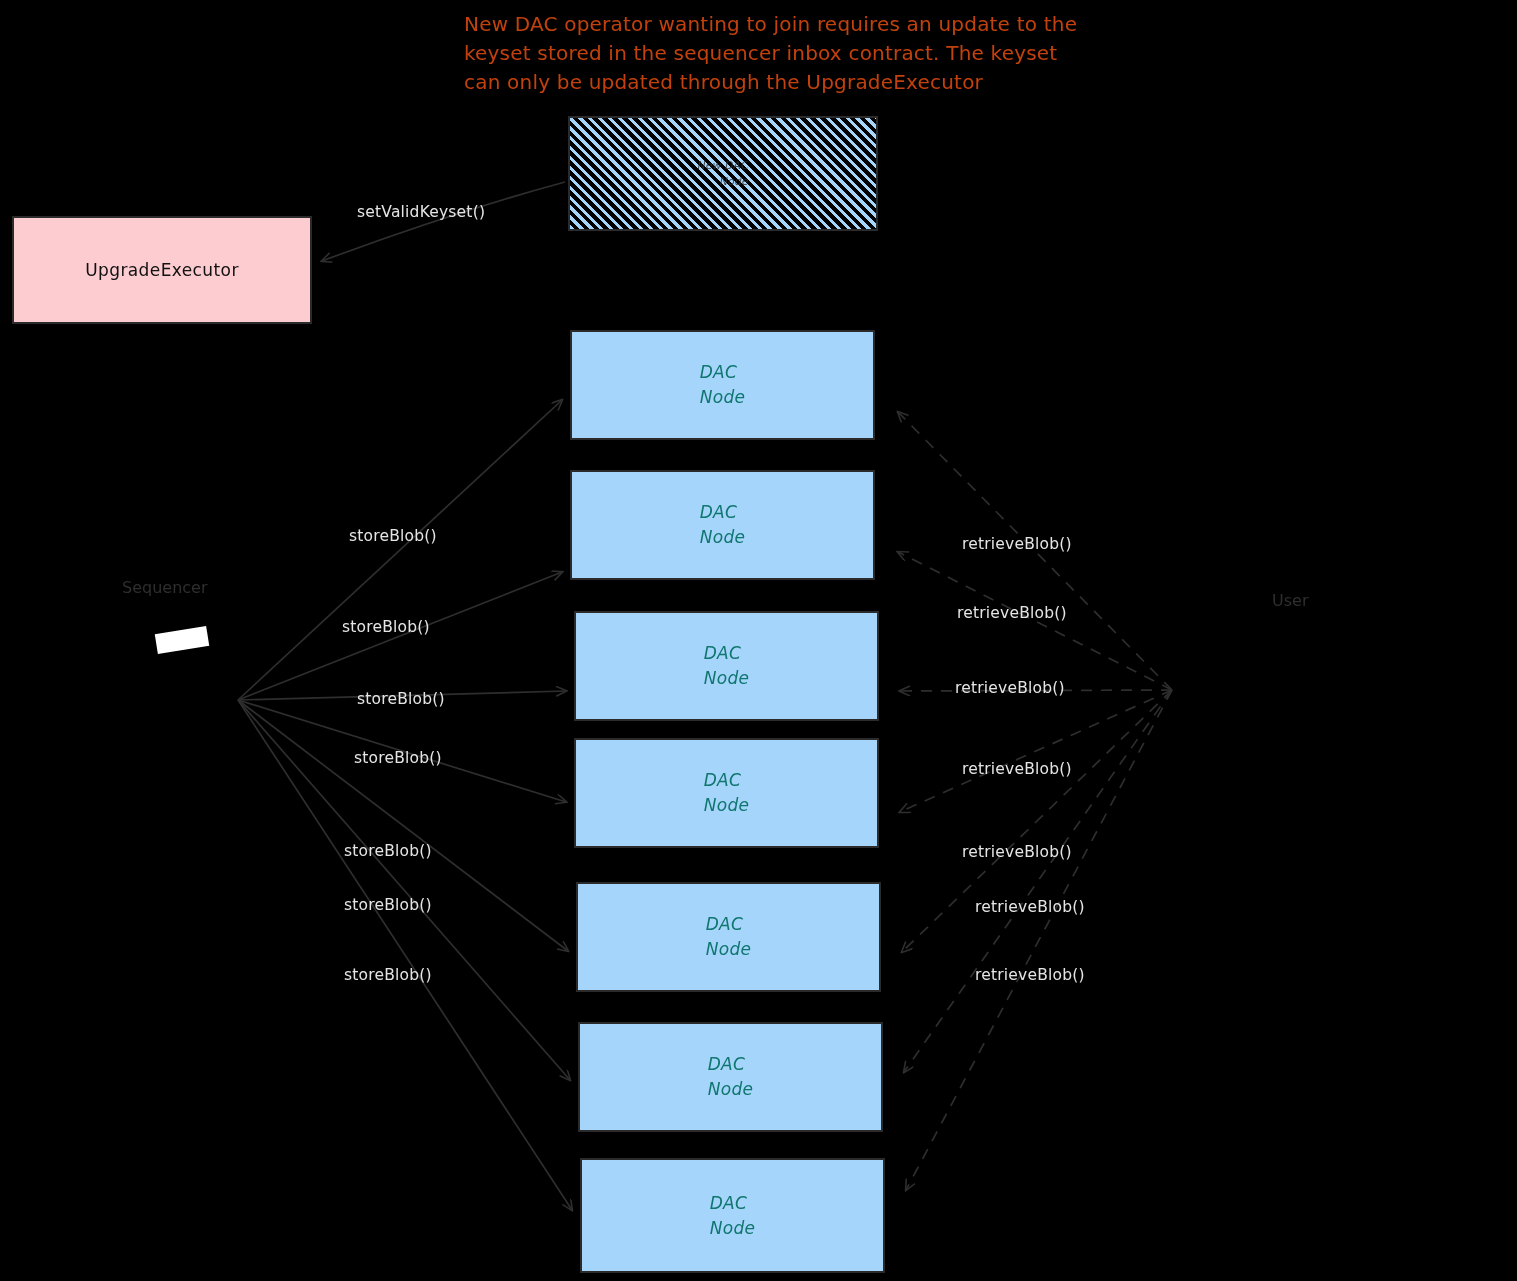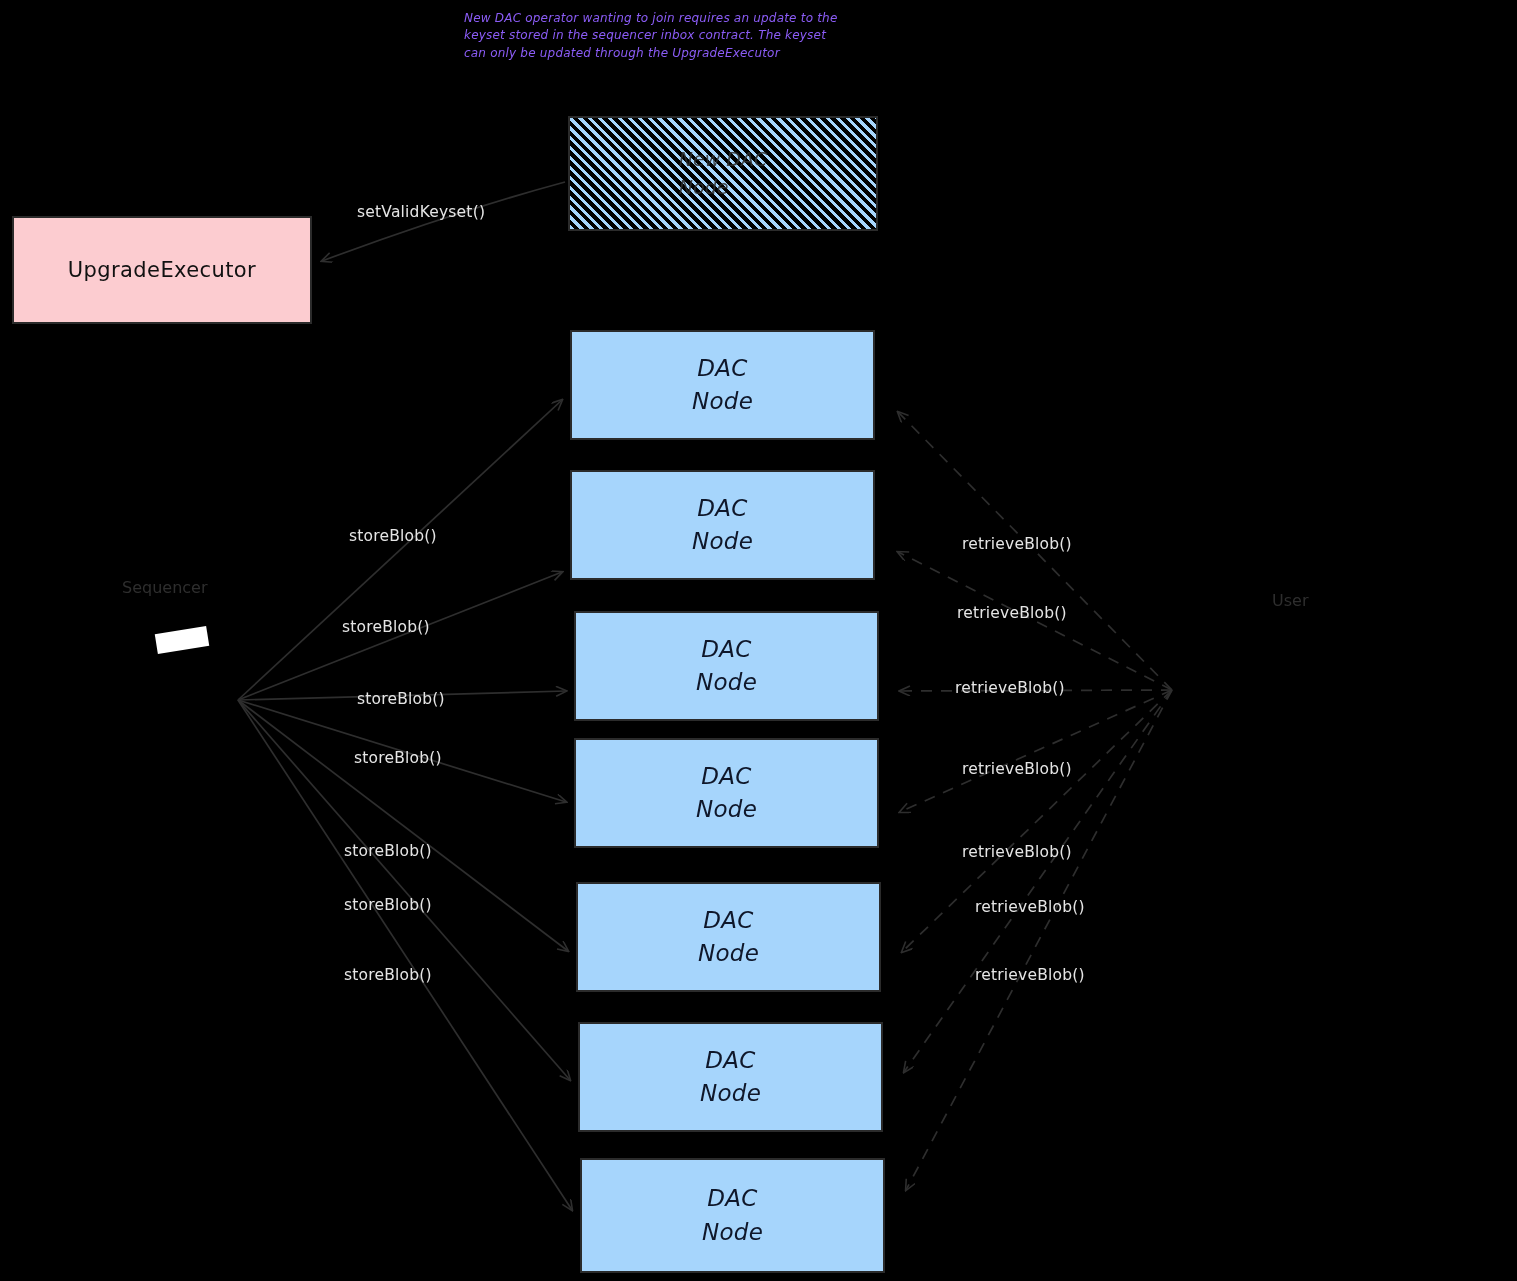--- a/index.html
+++ b/index.html
@@ -15,61 +15,59 @@
   .node-box{
     position:absolute;
     background:#a6d5fc;
     border:2px solid #2b2b2b;
     box-sizing:border-box;
     display:flex;
     align-items:center;
     justify-content:center;
   }
   .node-label{
-    color:#0f172a;
-    font-size:23px;
+    color:#0f766e;
+    font-size:17px;
     line-height:1.45;
-    text-align:center;
     font-style:italic;
     letter-spacing:.3px;
     white-space:pre-line;
   }
   .exec-box{
     position:absolute;
     background:#fcccd0;
     border:2px solid #2b2b2b;
     box-sizing:border-box;
     display:flex;align-items:center;justify-content:center;
   }
-  .exec-label{color:#111;font-size:21px;letter-spacing:.4px;}
+  .exec-label{color:#111;font-size:17px;letter-spacing:.4px;}
 
   .hatch-box{
     position:absolute;
     border:2px solid #2b2b2b;
     box-sizing:border-box;
     background:
       repeating-linear-gradient(45deg,
         #a6d5fc 0px, #a6d5fc 3px,
         #000 3px, #000 7px);
     display:flex;align-items:center;justify-content:center;
   }
   .hatch-label{
     color:#2e2e2e;
-    font-size:19px;line-height:1.45;text-align:left;
+    font-size:11px;line-height:1.45;text-align:right;
     font-style:italic;white-space:pre-line;opacity:.85;
   }
 
   .note{
     position:absolute;
-    color:#8b5cf6;
-    font-size:12px;
+    color:#c2410c;
+    font-size:20px;
     line-height:1.45;
     white-space:pre-line;
     letter-spacing:.2px;
-    font-style:italic;
   }
   .edge-label{
     position:absolute;
     color:#e5e5e5;
     font-size:15.5px;
     white-space:nowrap;
     letter-spacing:.2px;
   }
   .actor-label{
     position:absolute;

